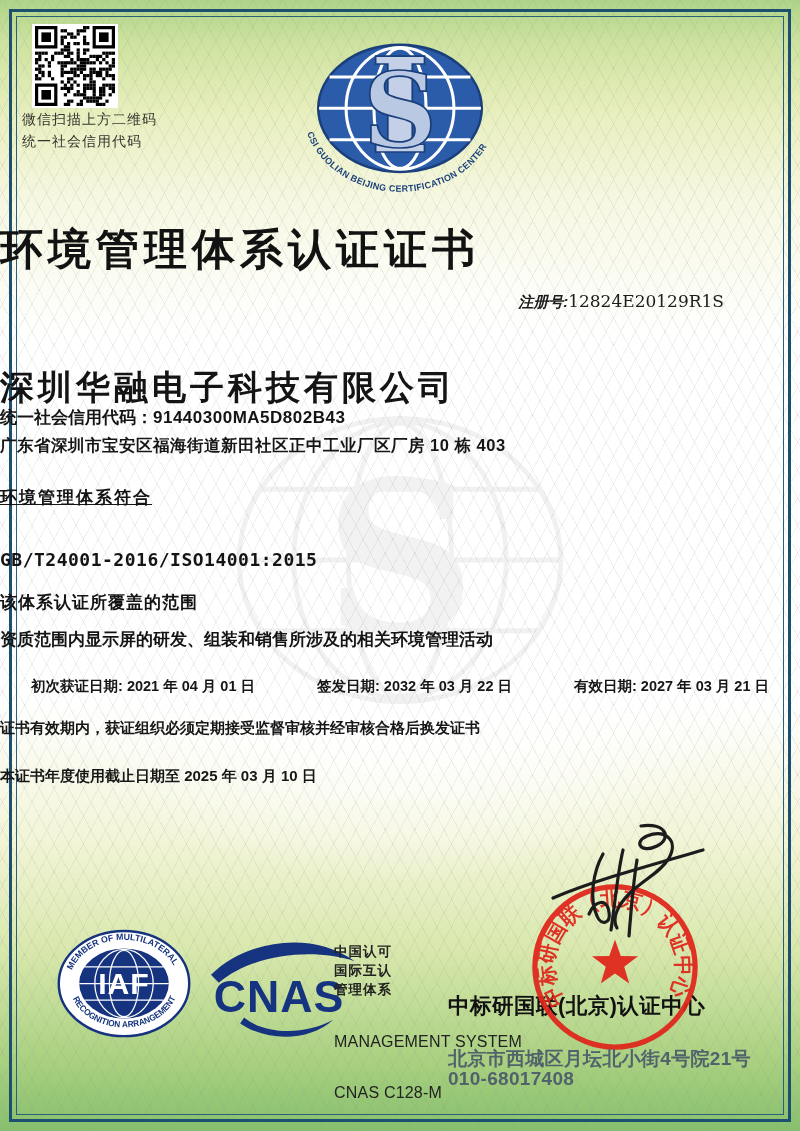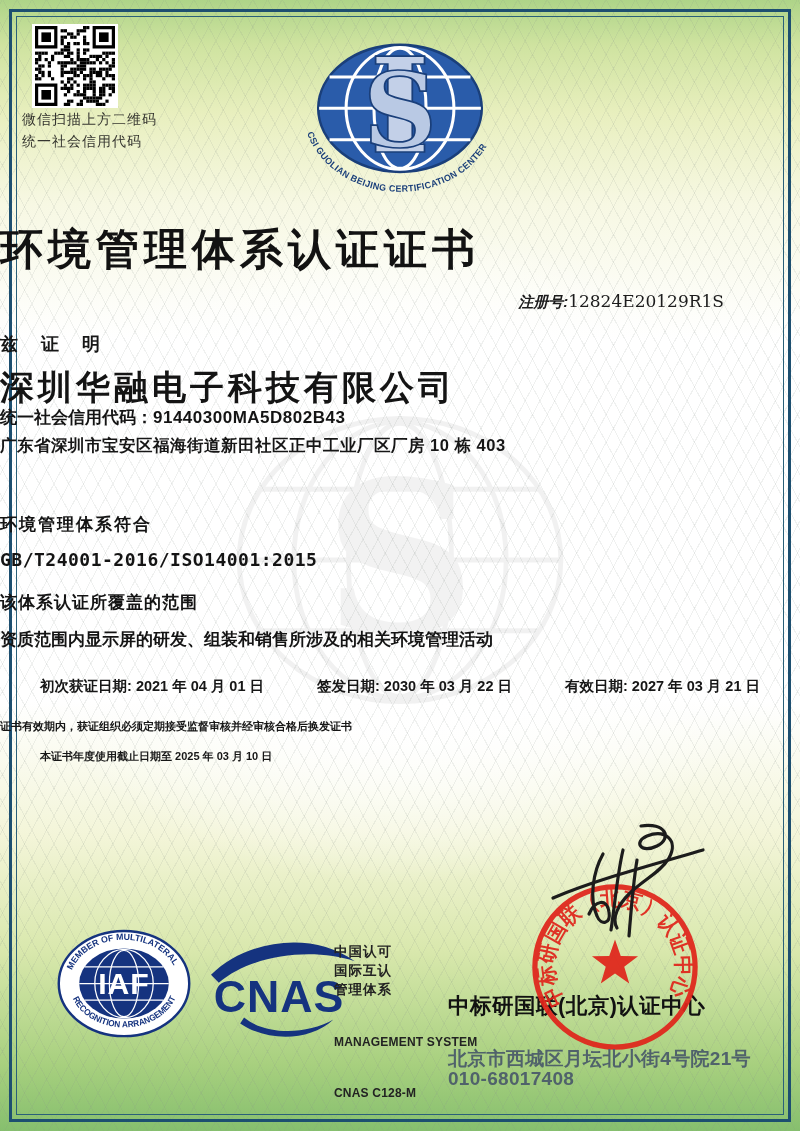--- a/index.html
+++ b/index.html
@@ -30,34 +30,34 @@
   .reg-line{right:76px;top:291px;color:#1c1c1c;white-space:nowrap;}
   .reg-label{font-weight:700;font-style:italic;font-size:15px;}
   .reg-no{font-family:"DejaVu Serif","Liberation Serif",serif;font-size:17px;}
   
   .certify{left:0;top:332px;width:800px;font-size:18px;font-weight:700;letter-spacing:9px;color:#161616;}
   .company{left:0;top:365px;width:800px;font-size:34px;font-weight:600;letter-spacing:4px;color:#141414;}
   .credit{left:0;top:406px;width:800px;font-size:17px;color:#141414;}
   .credit .lbl{font-weight:600;font-family:Liberation Serif, serif;}
   .credit .code{font-weight:700;letter-spacing:.5px;}
   .addr{left:0;top:435px;width:800px;font-size:16.5px;font-weight:600;color:#161616;letter-spacing:.5px;}
-  .conform{left:0;top:513px;width:800px;font-size:17px;font-weight:700;letter-spacing:2px;color:#141414;}
+  .conform{left:0;top:486px;width:800px;font-size:17px;font-weight:700;letter-spacing:2px;color:#141414;text-decoration:underline;}
   .standard{left:0;top:549px;width:654px;font-size:18px;font-weight:700;font-family:"DejaVu Sans Mono","Liberation Mono",monospace;color:#141414;letter-spacing:.5px;}
   .scope-label{left:0;top:591px;width:800px;font-size:17px;font-weight:700;letter-spacing:1px;color:#141414;}
   .scope{left:0;top:628px;width:800px;font-size:17px;font-weight:700;color:#141414;}
-  .dates{left:0;top:677px;width:800px;box-sizing:border-box;padding:0 40px;display:flex;justify-content:space-between;font-size:14.5px;font-weight:700;color:#161616;white-space:nowrap;}
-  .note{left:0;width:747px;font-size:11px;font-weight:700;color:#161616;}
-  .n1{top:719px;}.n2{top:749px;margin-left:40px;}.n3{top:779px;}
+  .dates{left:0;top:677px;width:800px;box-sizing:border-box;padding:0 31px;display:flex;justify-content:space-between;font-size:14.5px;font-weight:700;color:#161616;white-space:nowrap;}
+  .note{left:0;width:747px;font-size:15px;font-weight:700;color:#161616;}
+  .n1{top:719px;}.n2{top:767px;}.n3{top:779px;}
   
   .iaf-logo{left:55px;top:928px;width:138px;height:112px;}
   .cnas-logo{left:196px;top:936px;width:168px;height:102px;}
   .iaf-logo svg,.cnas-logo svg,.stamp svg,.signature svg,.watermark svg{width:100%;height:100%;display:block;}
   .accred{left:334px;top:942px;width:160px;color:#222;}
   .accred .cn{font-size:13.5px;font-weight:700;line-height:19px;letter-spacing:1px;}
-  .accred .en{font-size:12px;font-weight:700;line-height:16px;letter-spacing:.2px;white-space:nowrap;margin-top:35px;}
+  .accred .en{font-size:16px;font-weight:400;line-height:16px;letter-spacing:.2px;white-space:nowrap;margin-top:35px;}
   .body-name{left:448px;top:991px;width:330px;font-size:21.5px;font-weight:700;color:#111;white-space:nowrap;letter-spacing:.5px;}
   .stamp{left:526px;top:878px;width:178px;height:178px;opacity:.93;}
   .signature{left:545px;top:820px;width:165px;height:128px;}
   .office{left:448px;top:1049px;width:330px;font-size:19px;font-weight:700;color:#50626b;line-height:20px;letter-spacing:.3px;}
 </style>
 </head>
 <body>
 
 <div class="page">
   <div class="frame-outer"></div>
@@ -321,39 +321,38 @@
         <textPath href="#csiArc" startOffset="4" textLength="252" lengthAdjust="spacingAndGlyphs">CSI GUOLIAN BEIJING CERTIFICATION CENTER</textPath>
       </text>
     </svg>
   </div>
 
   <div class="abs title center">环境管理体系认证证书</div>
   <div class="abs reg-line">
     <span class="reg-label">注册号:</span><span class="reg-no">12824E20129R1S</span>
   </div>
 
-  <div class="abs certify center">兹 证 明</div>
   <div class="abs company center">深圳华融电子科技有限公司</div>
   <div class="abs credit center">
     <span class="lbl">统一社会信用代码：</span><span class="code">91440300MA5D802B43</span>
   </div>
   <div class="abs addr center">广东省深圳市宝安区福海街道新田社区正中工业厂区厂房 10 栋 403</div>
   <div class="abs conform center">环境管理体系符合</div>
   <div class="abs standard center">GB/T24001-2016/ISO14001:2015</div>
   <div class="abs scope-label center">该体系认证所覆盖的范围</div>
   <div class="abs scope center">资质范围内显示屏的研发、组装和销售所涉及的相关环境管理活动</div>
 
   <div class="abs dates">
     <div>
       <span>初次获证日期:</span>
       <span>2021 年 04 月 01 日</span>
     </div>
     <div>
       <span>签发日期:</span>
-      <span>2030 年 03 月 22 日</span>
+      <span>2032 年 03 月 22 日</span>
     </div>
     <div>
       <span>有效日期:</span>
       <span>2027 年 03 月 21 日</span>
     </div>
   </div>
 
   <div class="abs note n1 center">证书有效期内，获证组织必须定期接受监督审核并经审核合格后换发证书</div>
   <div class="abs note n2 center">本证书年度使用截止日期至 2025 年 03 月 10 日</div>
 

